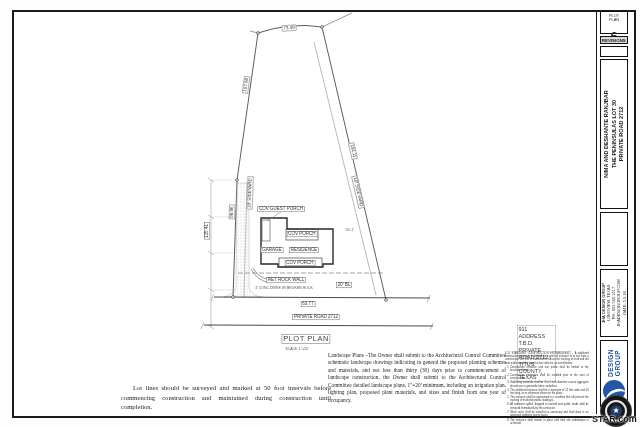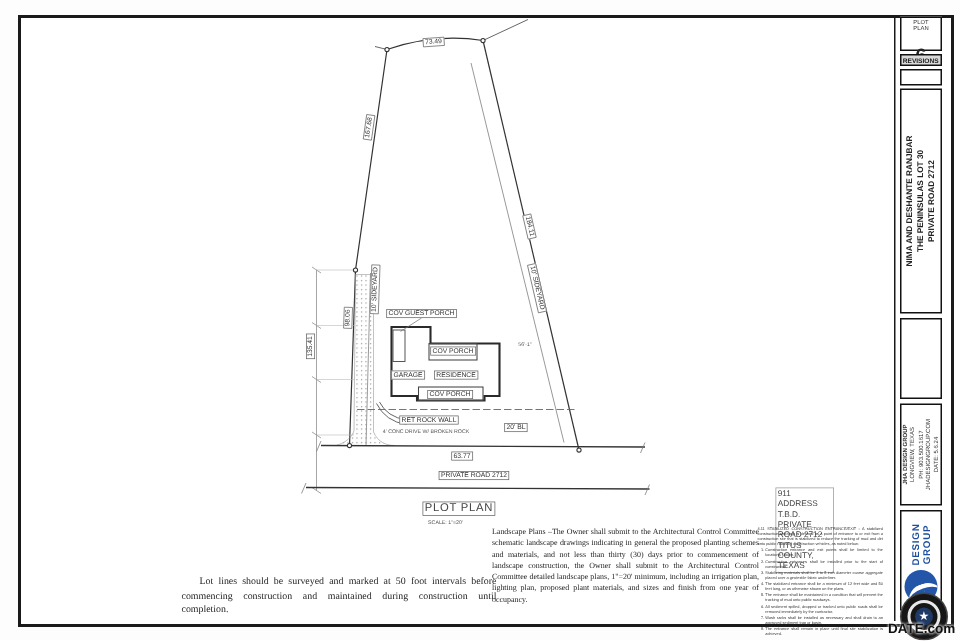--- a/index.html
+++ b/index.html
@@ -189,14 +189,14 @@
       <div>GROUP</div>
     </div>
   </div>
 
   <div id="logo-circle"></div>
 
   <div id="seal">
     <div class="ring"></div>
     <div class="core">★</div>
   </div>
-  <div id="watermark">DATE.com</div>
+  <div id="watermark">STAR.com</div>
 </div>
 
 </body></html>

